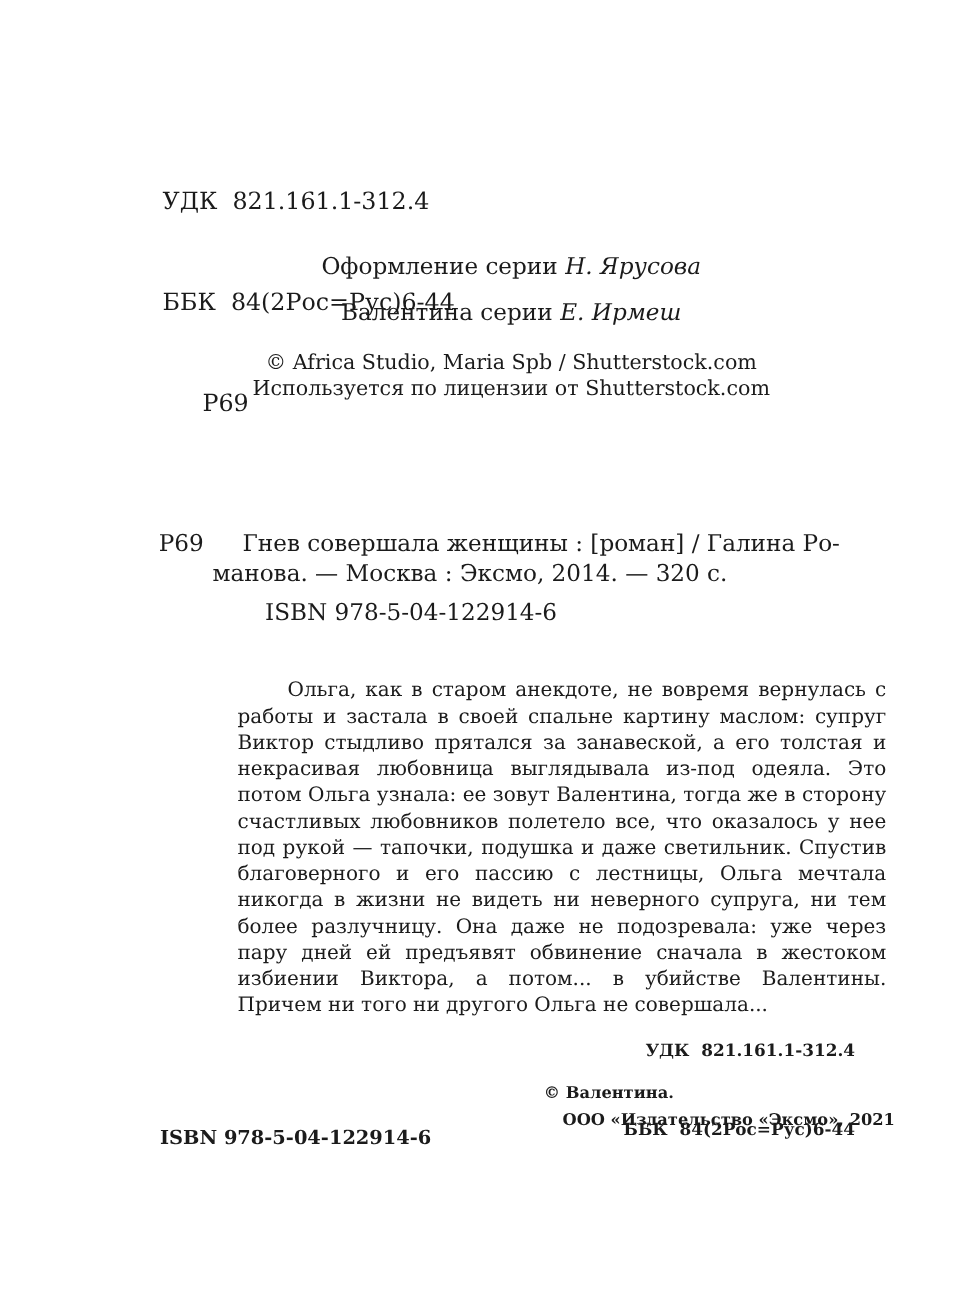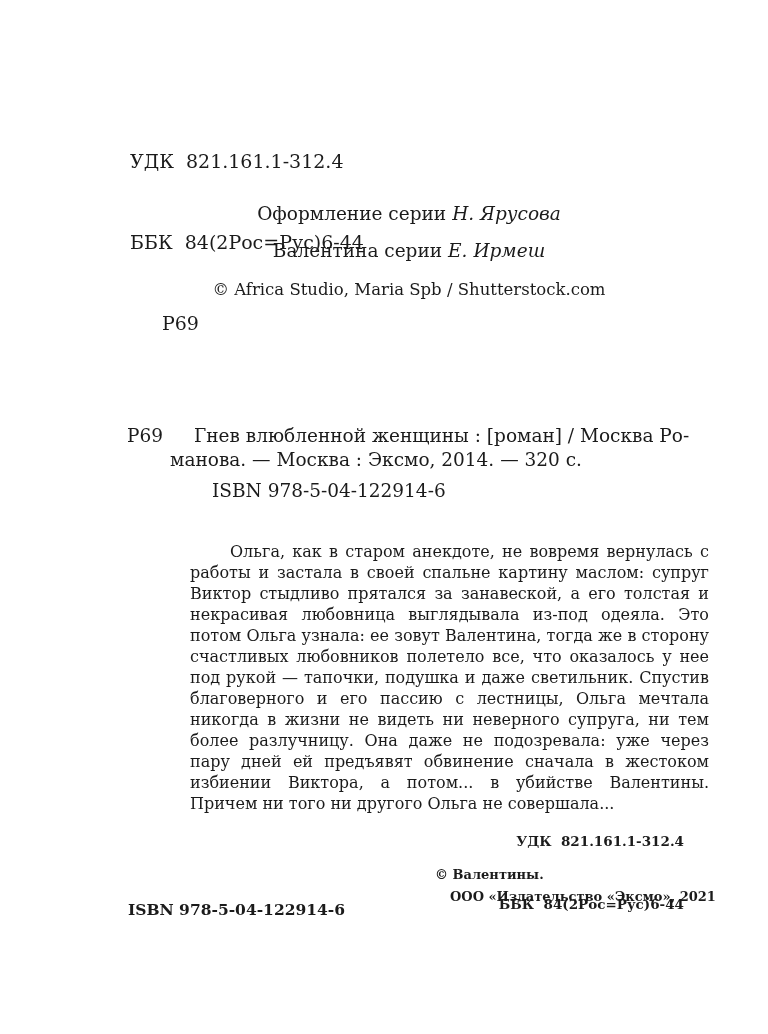--- a/index.html
+++ b/index.html
@@ -109,36 +109,37 @@
   <div class="series-line">
     <span>Оформление серии</span><span class="series-name">Н. Ярусова</span>
   </div>
   <div class="series-line">
     <span>Валентина серии</span><span class="series-name">Е. Ирмеш</span>
   </div>
 </div>
 
 <div class="abs credits-block">
   <div>© Africa Studio, Maria Spb / Shutterstock.com</div>
+  <div>Используется по лицензии от Shutterstock.com</div>
 </div>
 
 <div class="abs biblio-block">
   <div class="biblio-title1">
     <span class="biblio-sign">Р69</span>
-    <span>Гнев влюбленной женщины : [роман] / Москва Ро-</span>
+    <span>Гнев совершала женщины : [роман] / Галина Ро-</span>
   </div>
   <div>манова. — Москва : Эксмо, 2014. — 320 с.</div>
   <div class="biblio-isbn">ISBN 978-5-04-122914-6</div>
 </div>
 
 <div class="abs annotation">Ольга, как в старом анекдоте, не вовремя вернулась с работы и застала в своей спальне картину маслом: супруг Виктор стыдливо прятался за занавеской, а его толстая и некрасивая любовница выглядывала из-под одеяла. Это потом Ольга узнала: ее зовут Валентина, тогда же в сторону счастливых любовников полетело все, что оказалось у нее под рукой — тапочки, подушка и даже светильник. Спустив благоверного и его пассию с лестницы, Ольга мечтала никогда в жизни не видеть ни неверного супруга, ни тем более разлучницу. Она даже не подозревала: уже через пару дней ей предъявят обвинение сначала в жестоком избиении Виктора, а потом... в убийстве Валентины. Причем ни того ни другого Ольга не совершала...</div>
 
 <div class="abs udk-footer">
   <div>УДК  821.161.1-312.4</div>
   <div>ББК  84(2Рос=Рус)6-44</div>
 </div>
 
 <div class="abs imprint-isbn">ISBN 978-5-04-122914-6</div>
 
 <div class="abs copyright-block">
-  <div>© Валентины.</div>
+  <div>© Валентина.</div>
   <div class="pub">ООО «Издательство «Эксмо», 2021</div>
 </div>
 
 </body></html>

